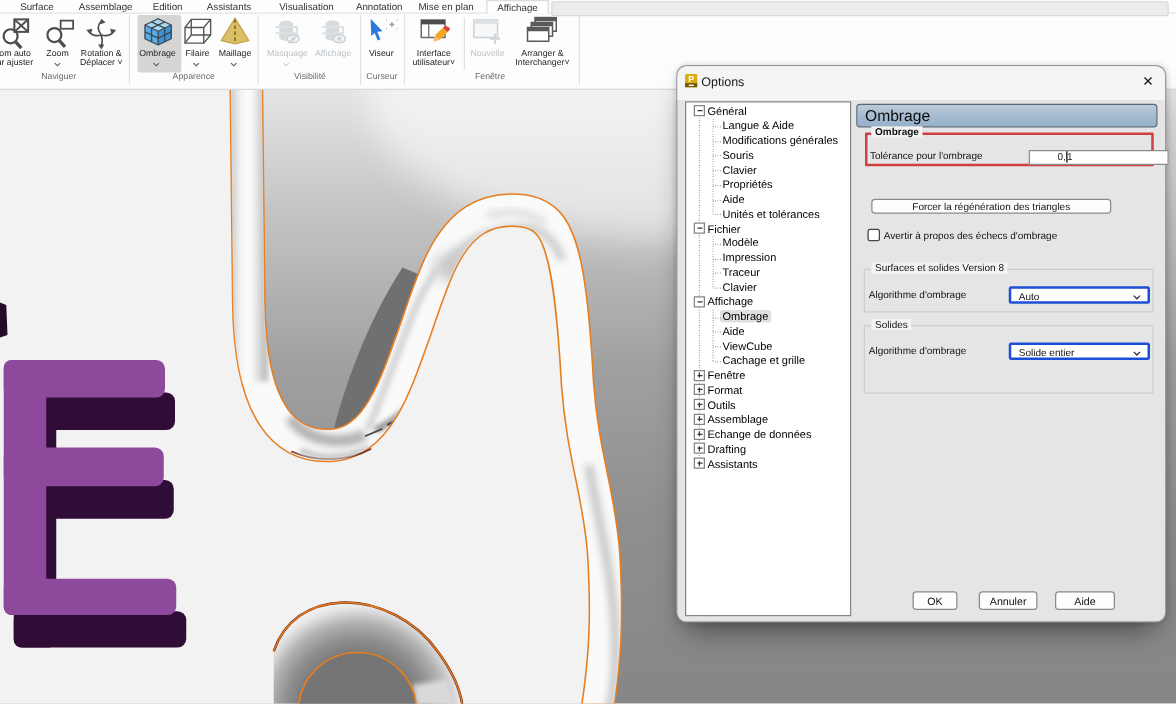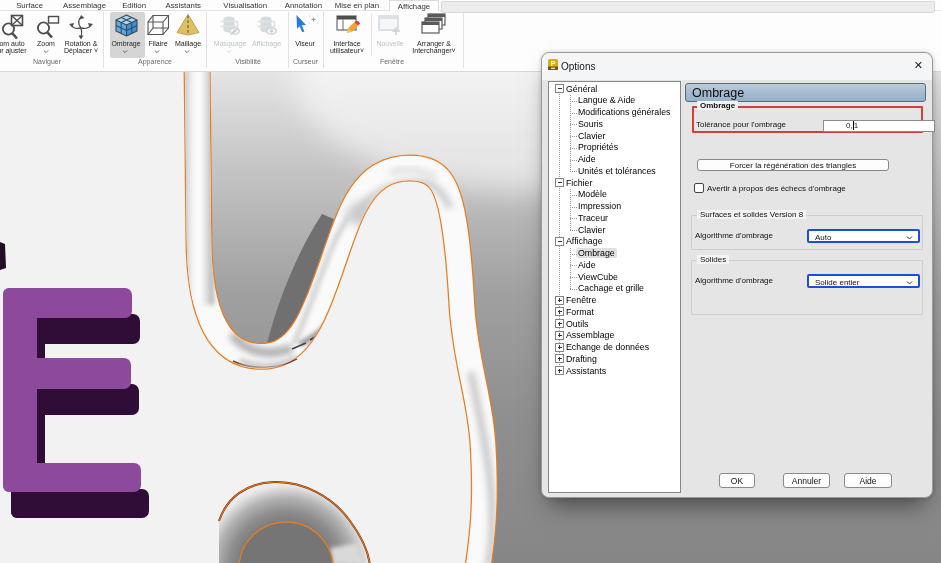--- a/index.html
+++ b/index.html
@@ -418,18 +418,18 @@
 
  <div class="fs" style="left:149px;top:207px;width:232px;height:55px"></div>
  <div class="grplab" style="left:155px;top:202px">Solides</div>
  <div class="lbl" style="left:153px;top:223px">Algorithme d'ombrage</div>
  <div class="combo" style="left:265px;top:221px;width:113px;height:14px;line-height:13px;padding-left:6px">Solide entier
   <svg width="7" height="4" viewBox="0 0 7 4">
           <path d="M1,0.5 L3.5,3 L6,0.5" stroke="#333" fill="none"></path>
         </svg>
  </div>
 
- <div class="btn" style="left:177px;top:420px;width:36px;height:15px;line-height:14px;font-size:8.5px">OK</div>
+ <div class="btn" style="left:188px;top:420px;width:36px;height:15px;line-height:14px;font-size:8.5px">OK</div>
  <div class="btn" style="left:241px;top:420px;width:47px;height:15px;line-height:14px;font-size:8.5px">Annuler</div>
  <div class="btn" style="left:302px;top:420px;width:48px;height:15px;line-height:14px;font-size:8.5px">Aide</div>
 </div>
 
 </div>
 
 </body></html>

